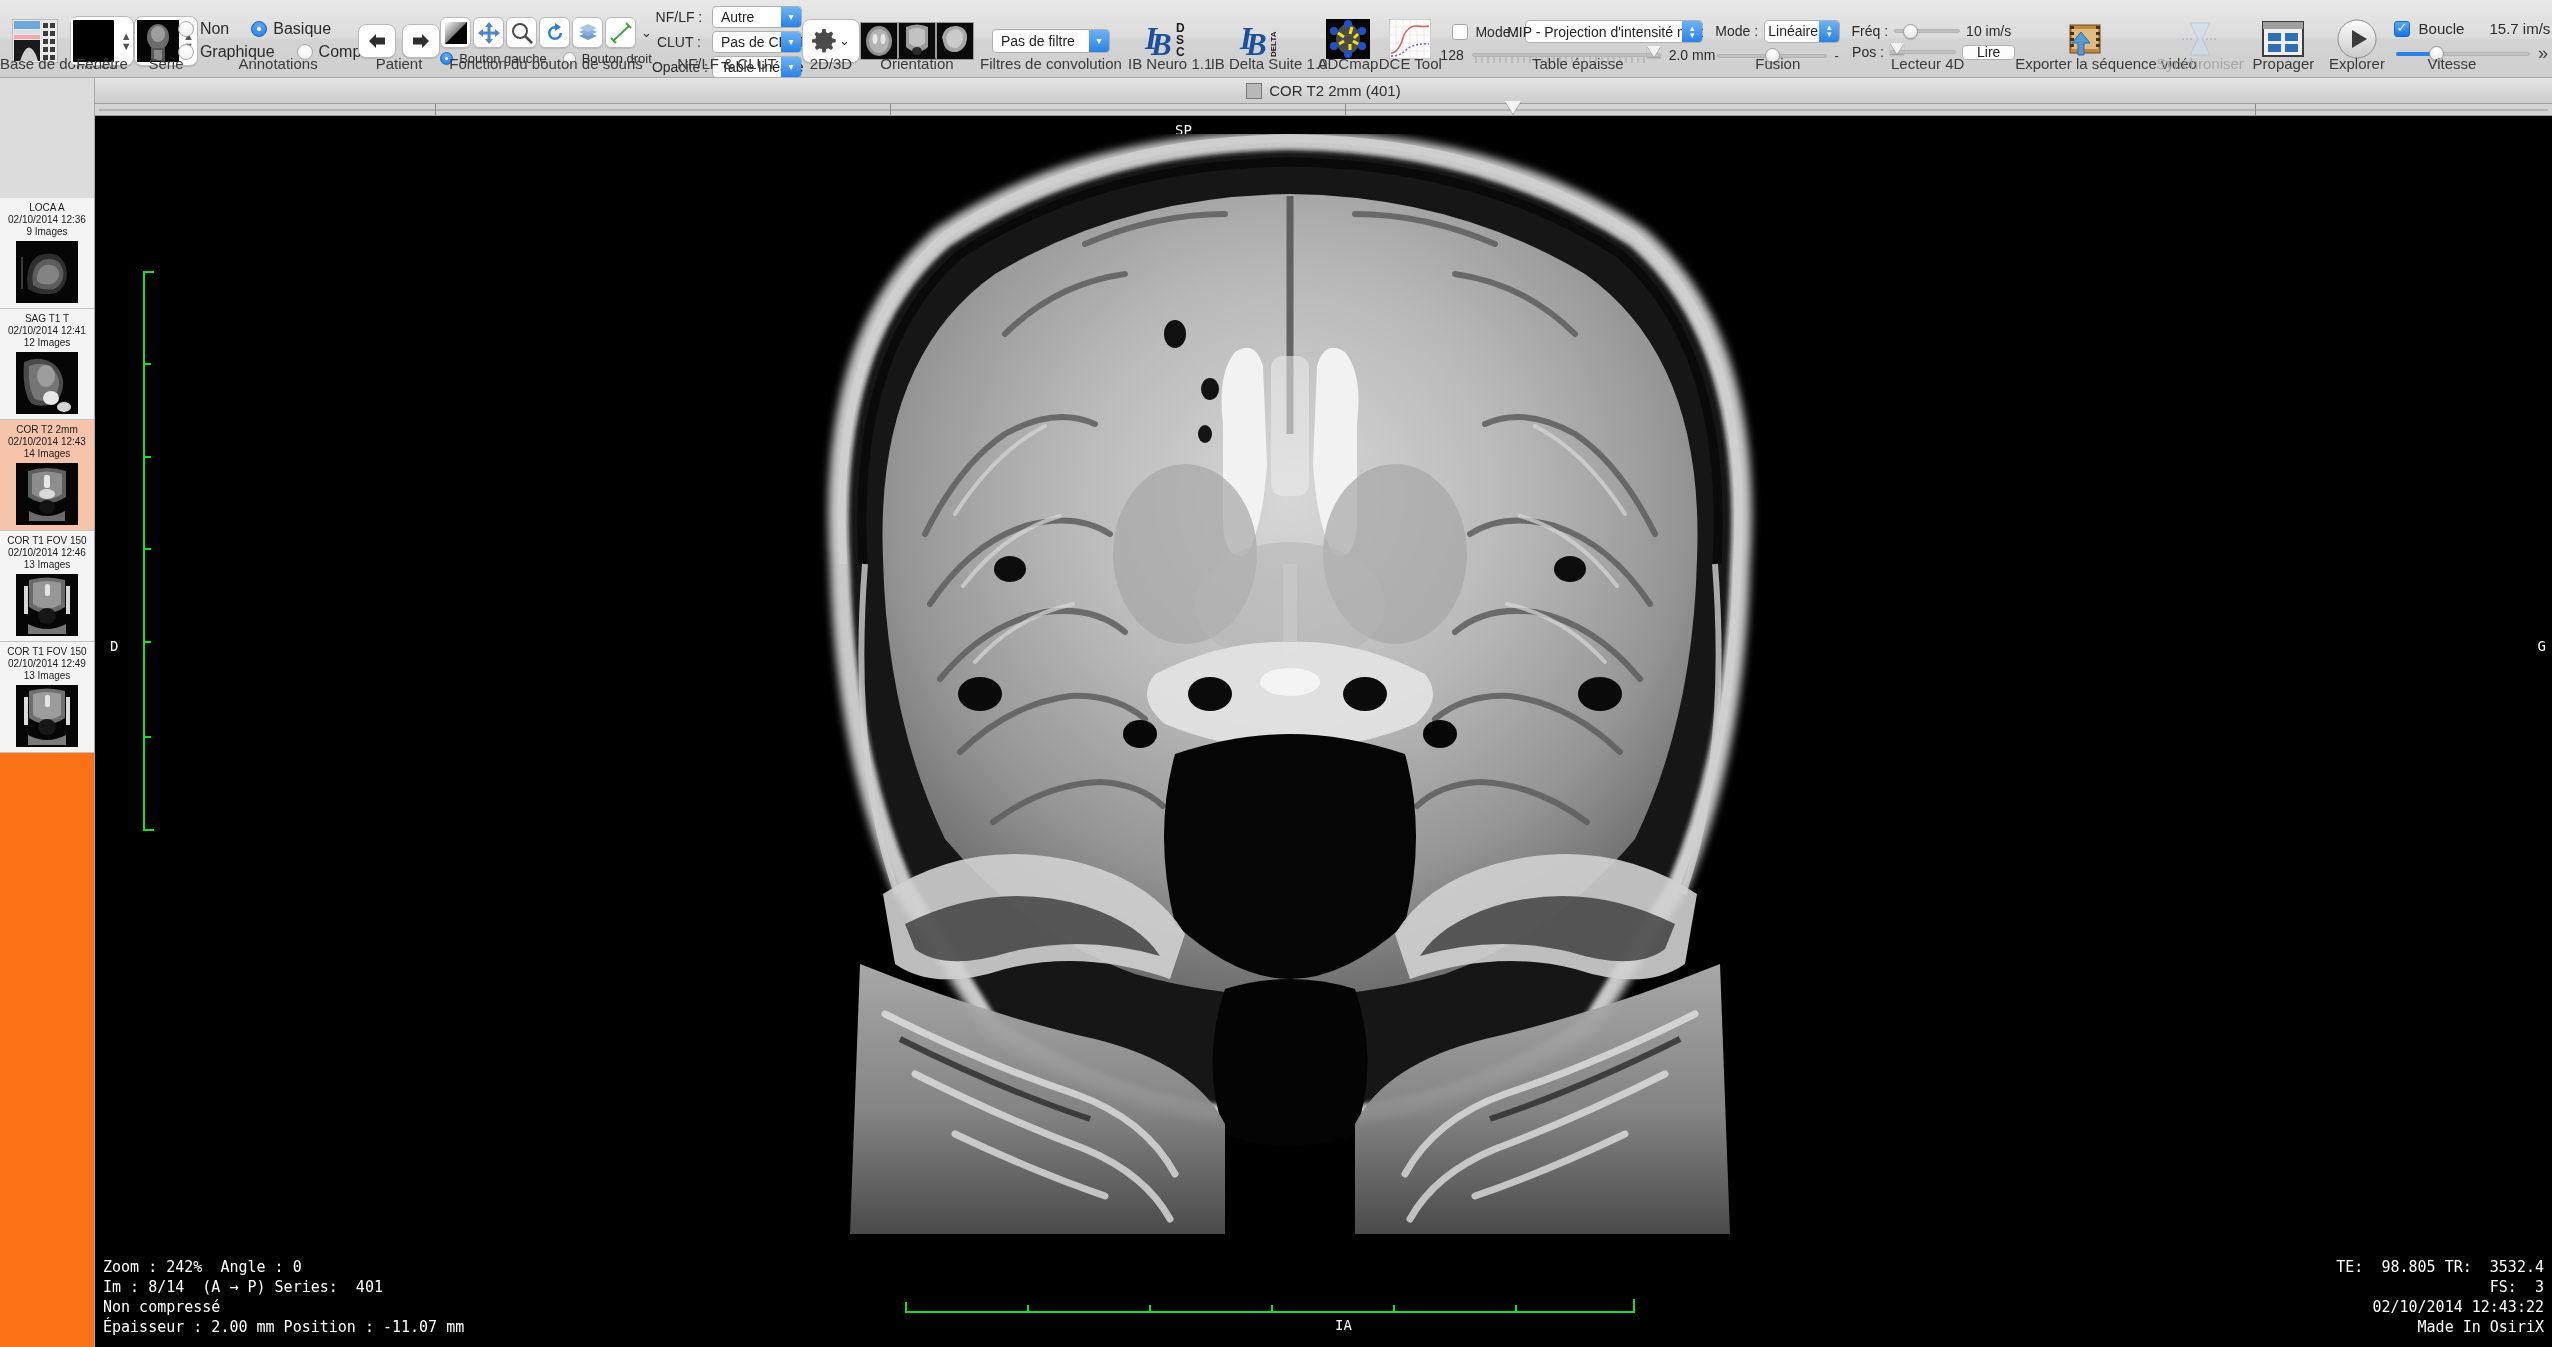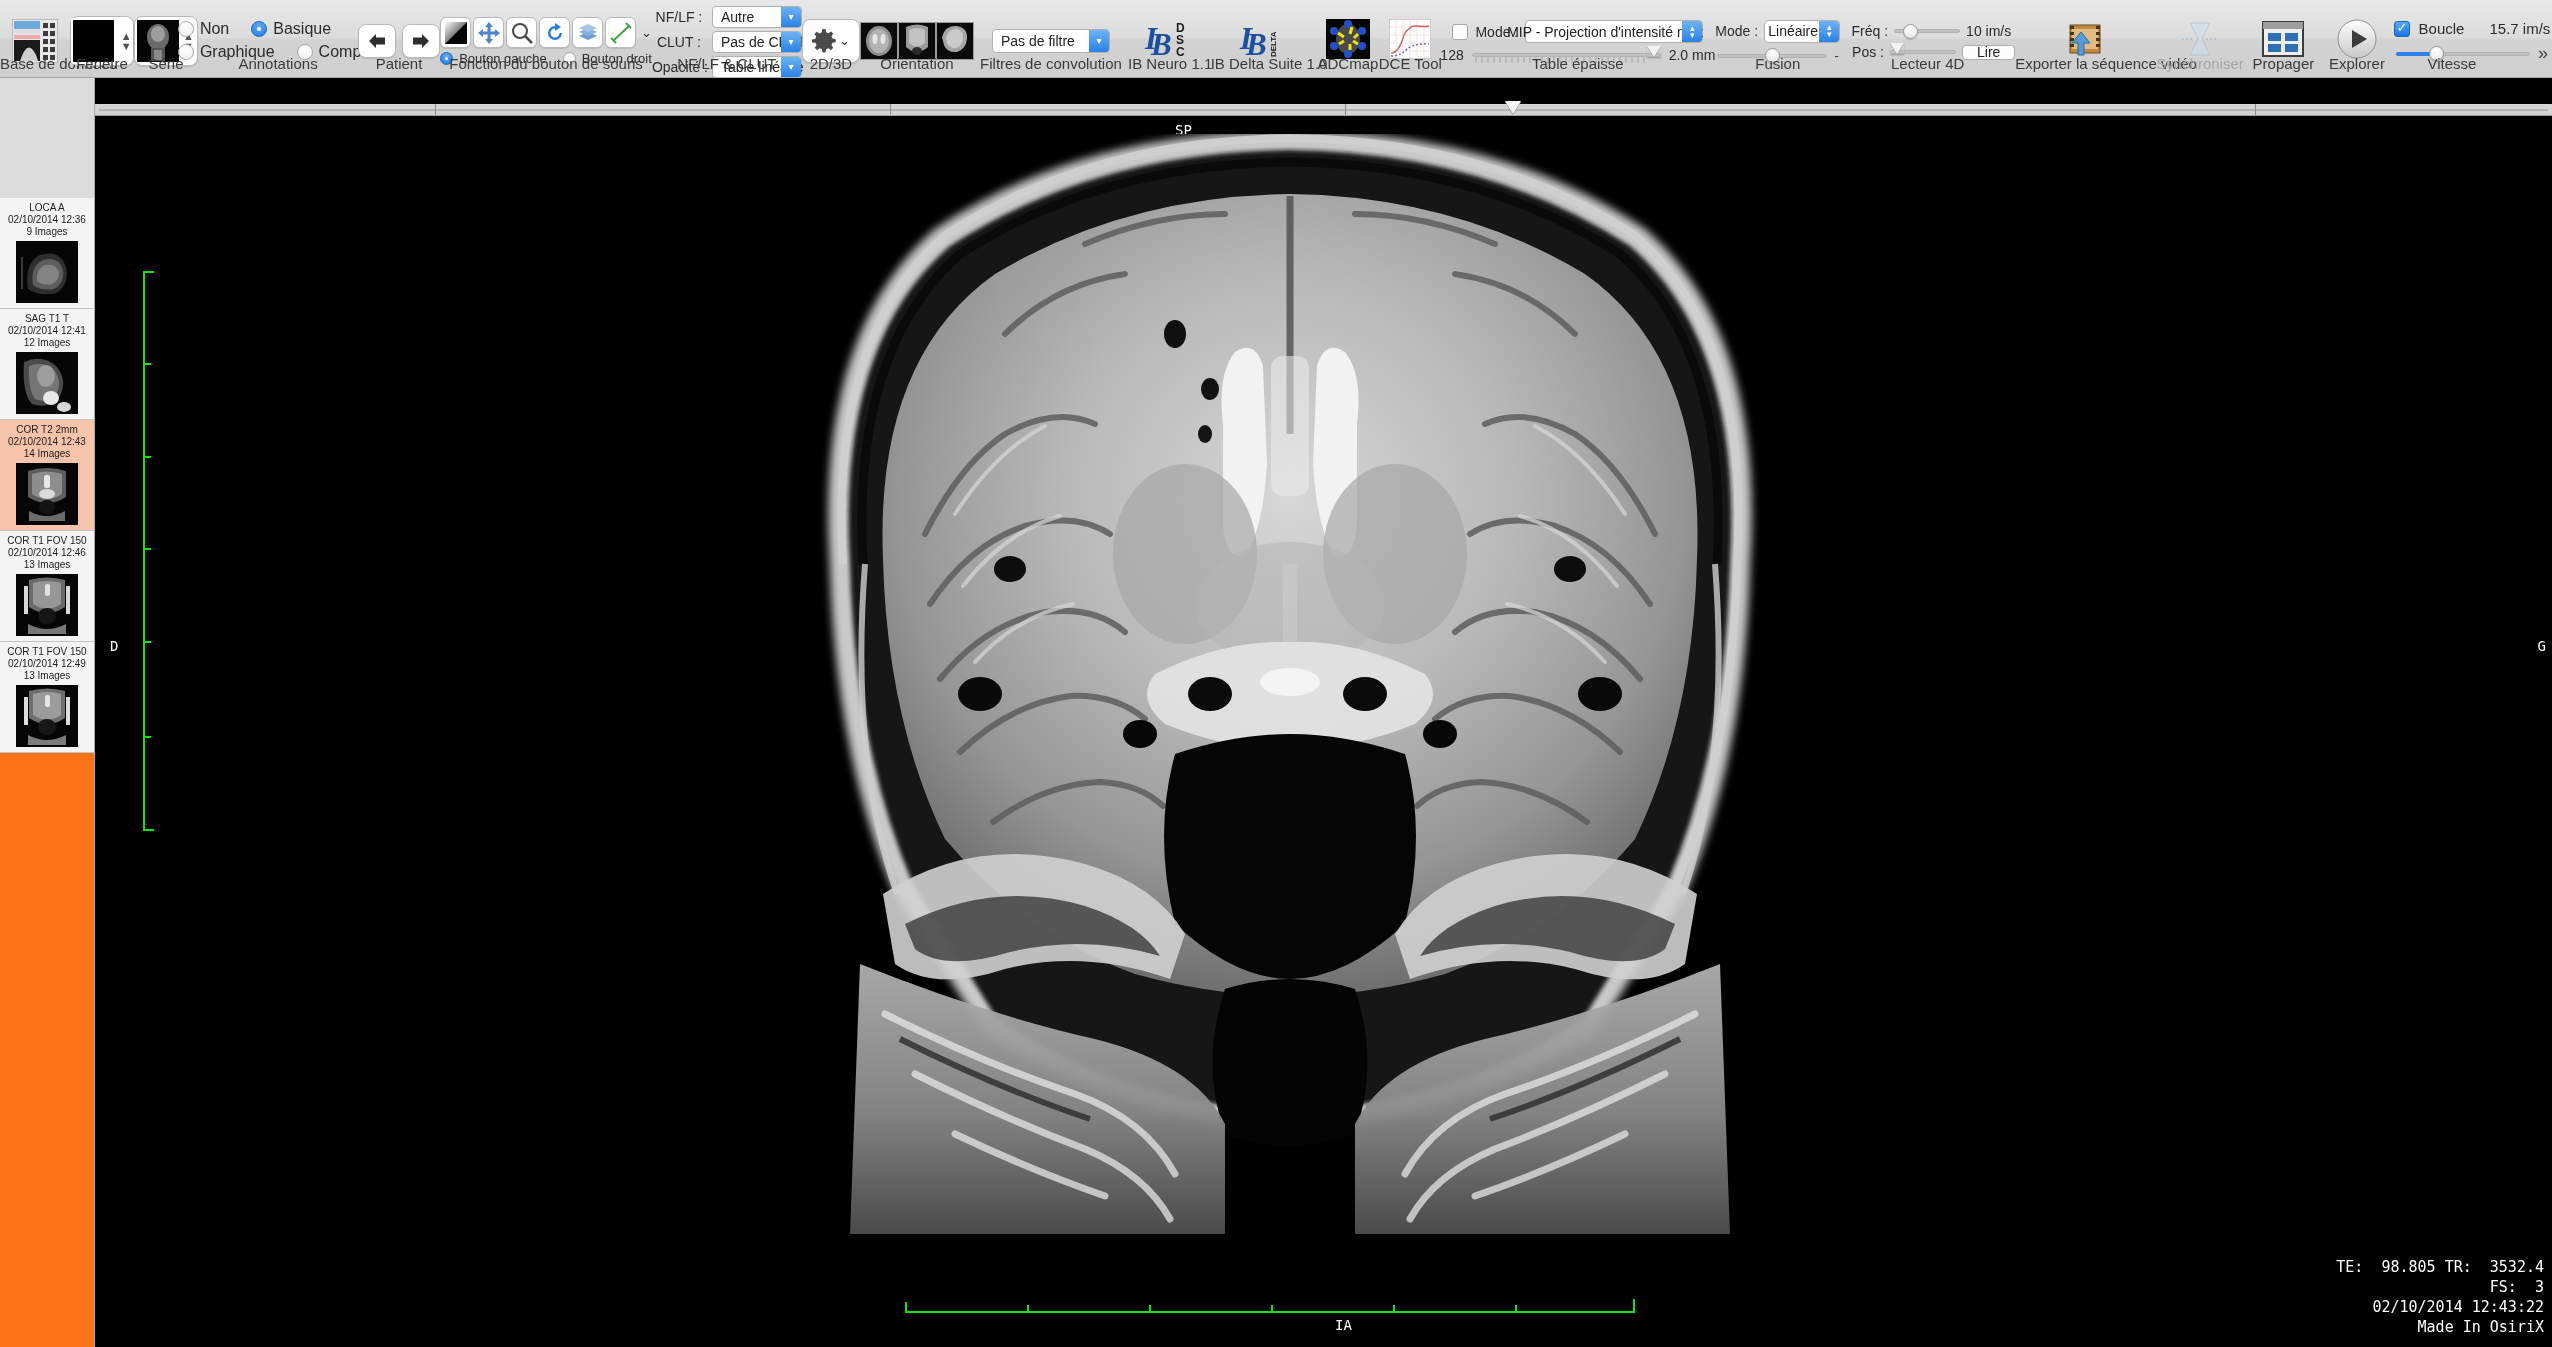--- a/index.html
+++ b/index.html
@@ -699,20 +699,24 @@
             <span class="knob" style="left:25%"></span>
           </span>
           <span class="txt" style="font-size:18px;color:#444">»</span>
         </div>
       </div>
       <div class="tb-label" style="left:10px;right:auto;width:100px">Vitesse</div>
     </div>
 
   </div>
 
+  <div class="winbar">
+    <span class="winicon"></span>
+    <span class="wtitle">COR T2 2mm (401)</span>
+  </div>
 
   <div class="slider-strip">
     <span class="bar"></span>
     <span class="tick" style="left:340px"></span>
     <span class="tick" style="left:795px"></span>
     <span class="tick" style="left:1250px"></span>
     <span class="tick" style="left:2160px"></span>
     <span class="mark" style="left:1410px"></span>
   </div>
 
@@ -949,19 +953,23 @@
         <path d="M925 905 Q825 955 735 985"></path>
       </g>
 
       <path d="M88 430 Q74 200 192 100 Q338 6 535 4 Q732 6 878 100 Q996 200 982 430
                Q977 622 918 757" fill="none" stroke="#cfcfcf" stroke-width="8" opacity=".92"></path>
       <path d="M108 430 Q96 215 205 120 Q345 30 535 28 Q725 30 865 120 Q974 215 962 430" fill="none" stroke="#0a0a0a" stroke-width="9" opacity=".95"></path>
       <path d="M142 760 Q95 625 110 430" fill="none" stroke="#cfcfcf" stroke-width="6" opacity=".8"></path>
       <path d="M928 760 Q975 625 960 430" fill="none" stroke="#cfcfcf" stroke-width="6" opacity=".8"></path>
     </svg>
 
+    <div class="info-bl">Zoom : 242%  Angle : 0
+Im : 8/14  (A → P) Series:  401
+Non compressé
+Épaisseur : 2.00 mm Position : -11.07 mm</div>
     <div class="info-br">TE:  98.805 TR:  3532.4
 FS:  3
 02/10/2014 12:43:22
 Made In OsiriX</div>
   </div>
 
 </div>
 
 </body></html>

